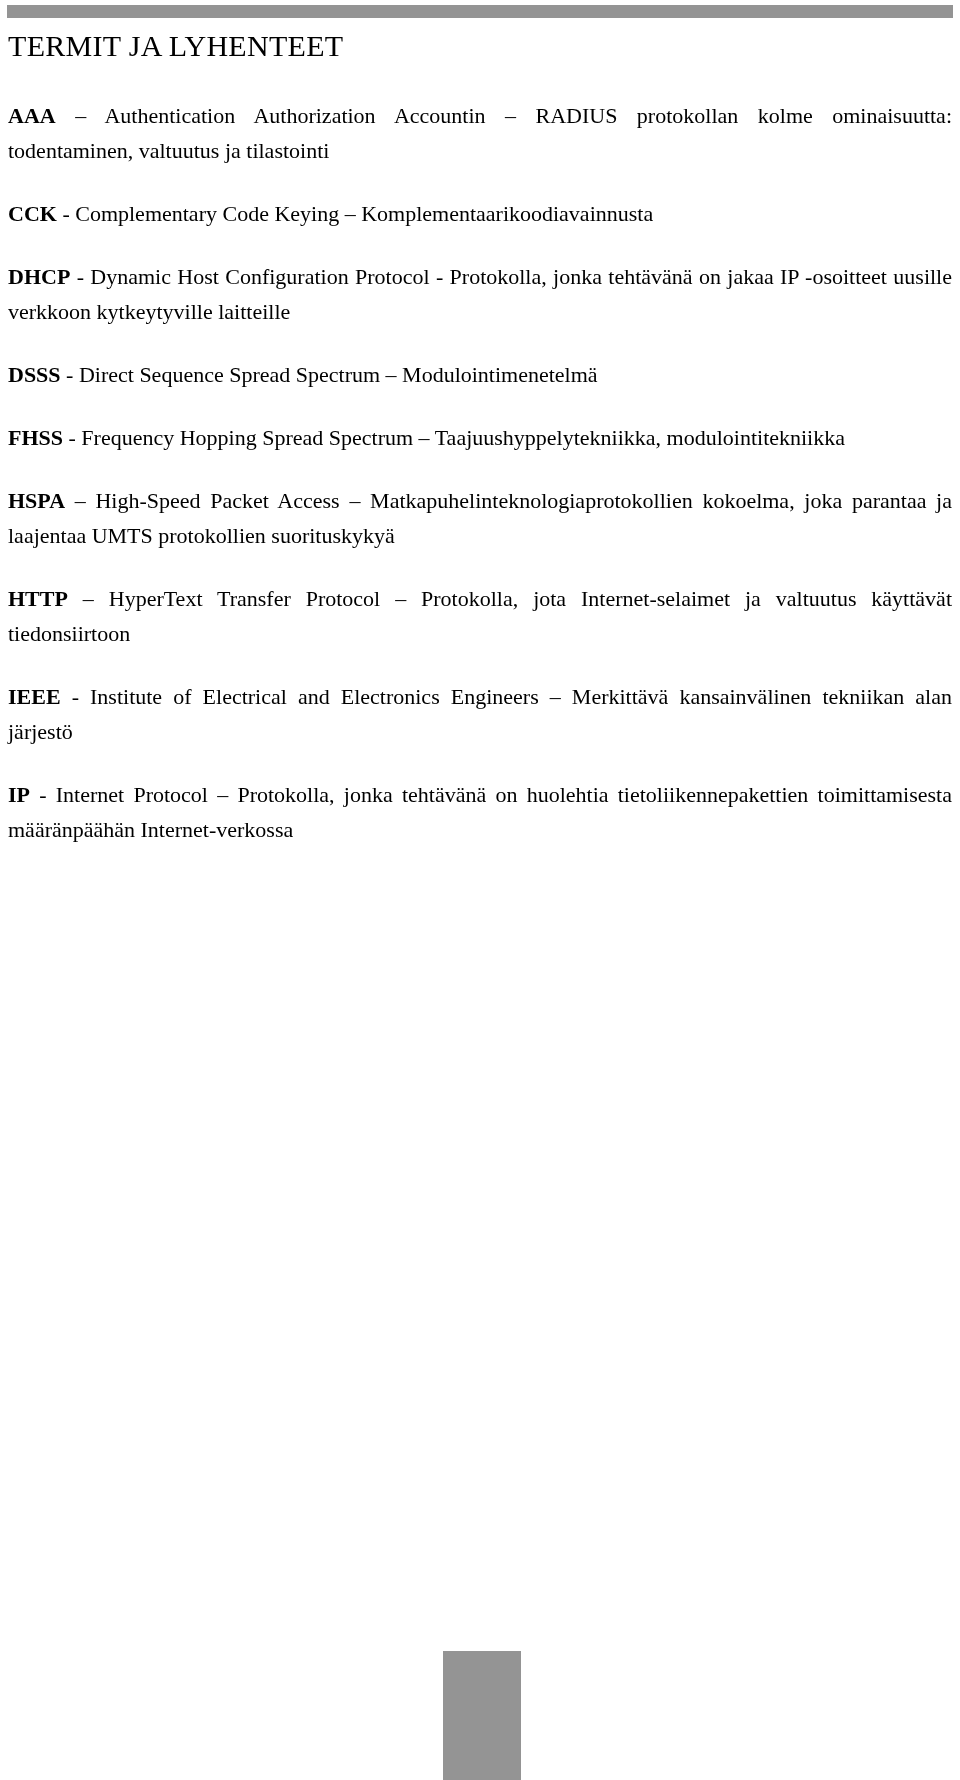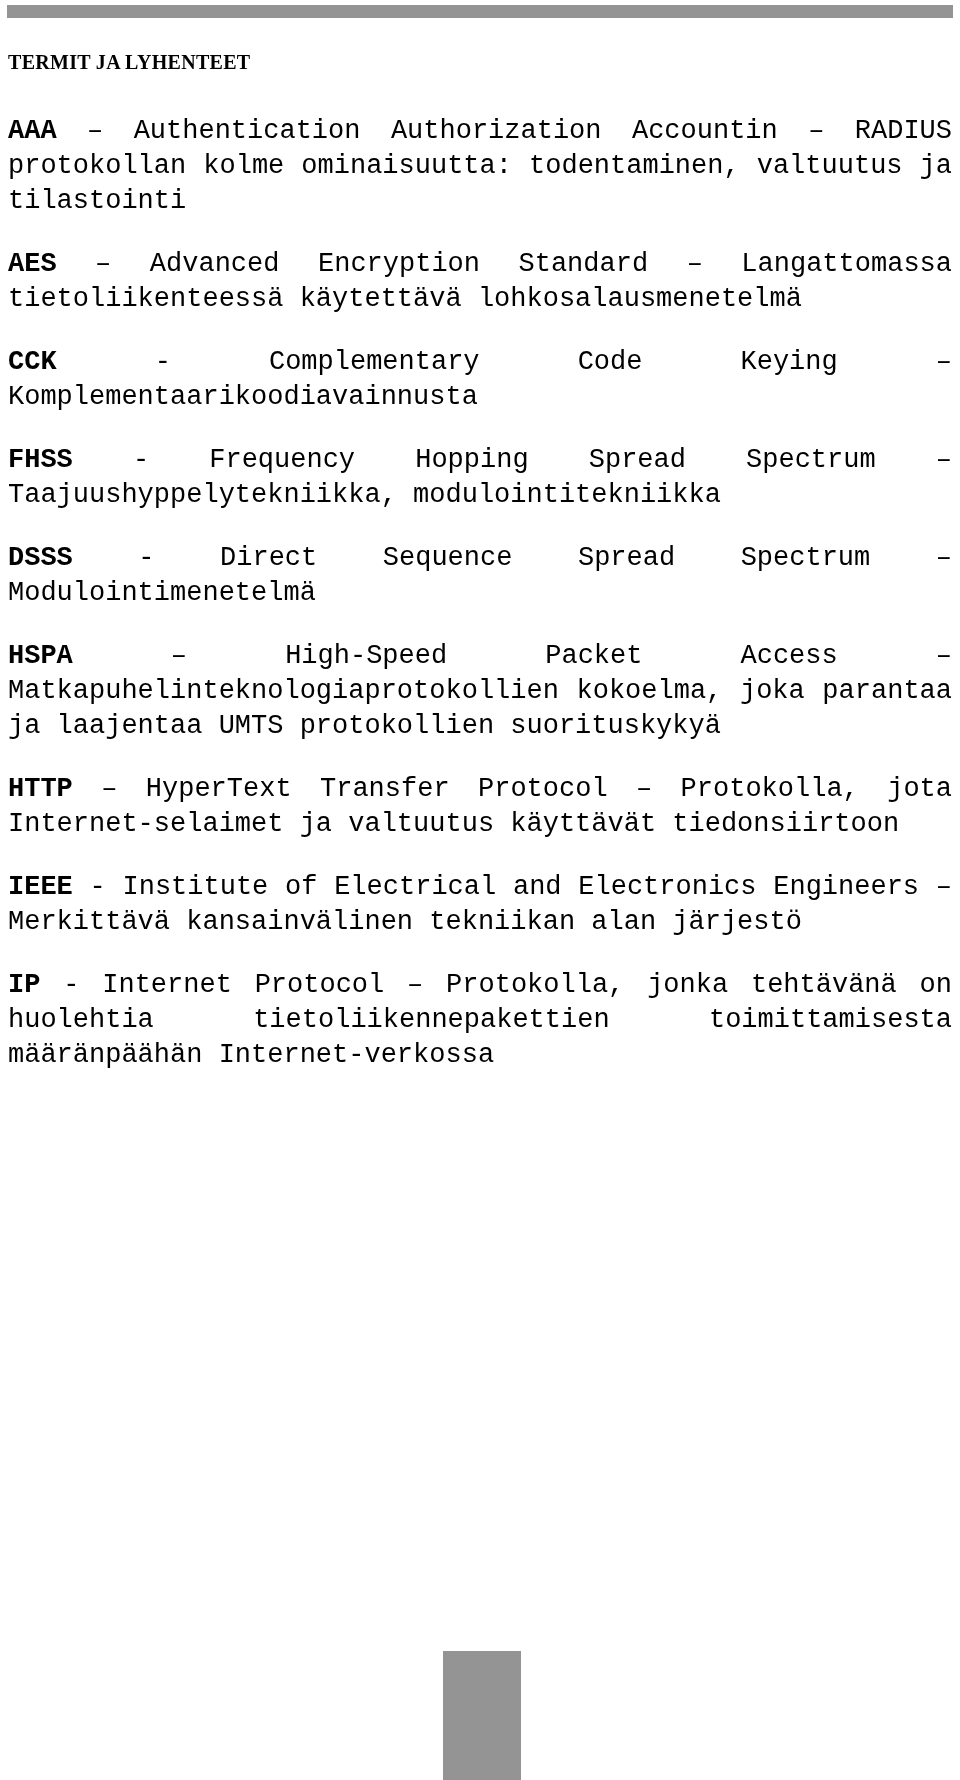--- a/index.html
+++ b/index.html
@@ -44,36 +44,35 @@
   }
 
   .content {
     position: absolute;
     left: 8px;
     top: 28px;
     width: 944px;
   }
 
   .page-title {
-    font-size: 20px;
+    font-size: 30px;
     line-height: 36px;
     letter-spacing: 0.3px;
-    font-weight: 700;
-    margin: 16px 0 34px 0;
+    font-weight: 400;
+    margin: 0 0 34px 0;
     white-space: nowrap;
   }
 
   .entry {
-    font-size: 27px;
+    font-size: 22px;
     line-height: 35px;
     text-align: justify;
     text-justify: inter-word;
     margin: 0 0 28px 0;
     hyphens: manual;
-    font-family: Liberation Mono, monospace;
   }
 
   .entry .term {
     font-weight: bold;
   }
 
   
   .entry.last {
     margin-bottom: 0;
   }
@@ -84,24 +83,24 @@
 <div class="page">
 
   <div class="top-rule"></div>
 
   <div class="content">
 
     <h1 class="page-title">TERMIT JA LYHENTEET</h1>
 
     <div id="entry-list">
         <p class="entry"><span class="term">AAA</span><span class="definition"> – Authentication Authorization Accountin – RADIUS protokollan kolme ominaisuutta: todentaminen, valtuutus ja tilastointi</span></p>
-        <p class="entry"><span class="term">AES</span><span class="definition"> – Advanced Encryption Standard – Langattomassa tietoliikenteessä käytettävä lohkosalausmenetelmä</span></p>
         <p class="entry"><span class="term">CCK</span><span class="definition"> - Complementary Code Keying – Komplementaarikoodiavainnusta</span></p>
+        <p class="entry"><span class="term">DHCP</span><span class="definition"> - Dynamic Host Configuration Protocol - Protokolla, jonka tehtävänä on jakaa IP -osoitteet uusille verkkoon kytkeytyville laitteille</span></p>
+        <p class="entry"><span class="term">DSSS</span><span class="definition"> - Direct Sequence Spread Spectrum – Modulointimenetelmä</span></p>
         <p class="entry"><span class="term">FHSS</span><span class="definition"> - Frequency Hopping Spread Spectrum – Taajuushyppelytekniikka, modulointitekniikka</span></p>
-        <p class="entry"><span class="term">DSSS</span><span class="definition"> - Direct Sequence Spread Spectrum – Modulointimenetelmä</span></p>
         <p class="entry"><span class="term">HSPA</span><span class="definition"> – High-Speed Packet Access – Matkapuhelinteknologiaprotokollien kokoelma, joka parantaa ja laajentaa UMTS protokollien suorituskykyä</span></p>
         <p class="entry"><span class="term">HTTP</span><span class="definition"> – HyperText Transfer Protocol – Protokolla, jota Internet-selaimet ja valtuutus käyttävät tiedonsiirtoon</span></p>
         <p class="entry"><span class="term">IEEE</span><span class="definition"> - Institute of Electrical and Electronics Engineers – Merkittävä kansainvälinen tekniikan alan järjestö</span></p>
         <p class="entry last"><span class="term">IP</span><span class="definition"> - Internet Protocol – Protokolla, jonka tehtävänä on huolehtia tietoliikennepakettien toimittamisesta määränpäähän Internet-verkossa</span></p>
       </div>
 
   </div>
 
   <div class="bottom-block"></div>
 

